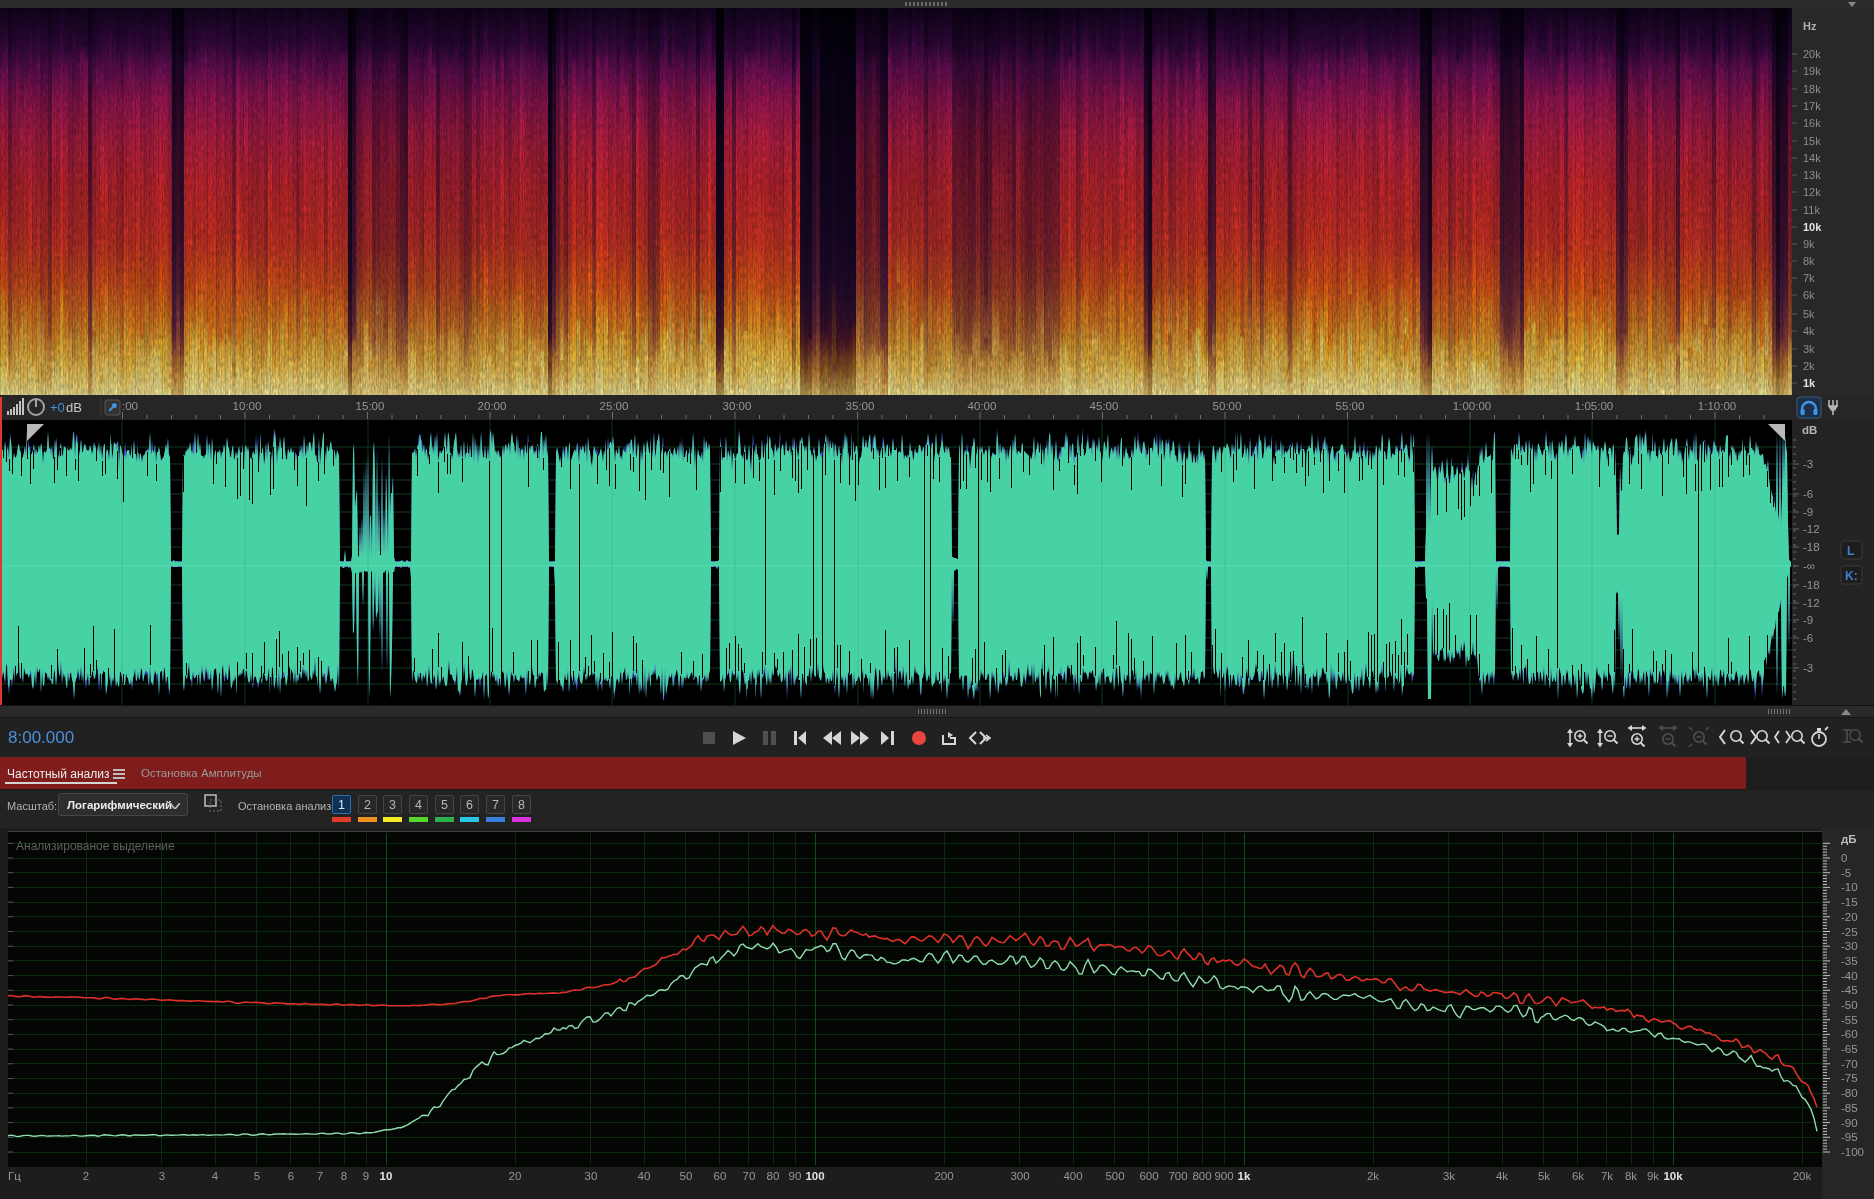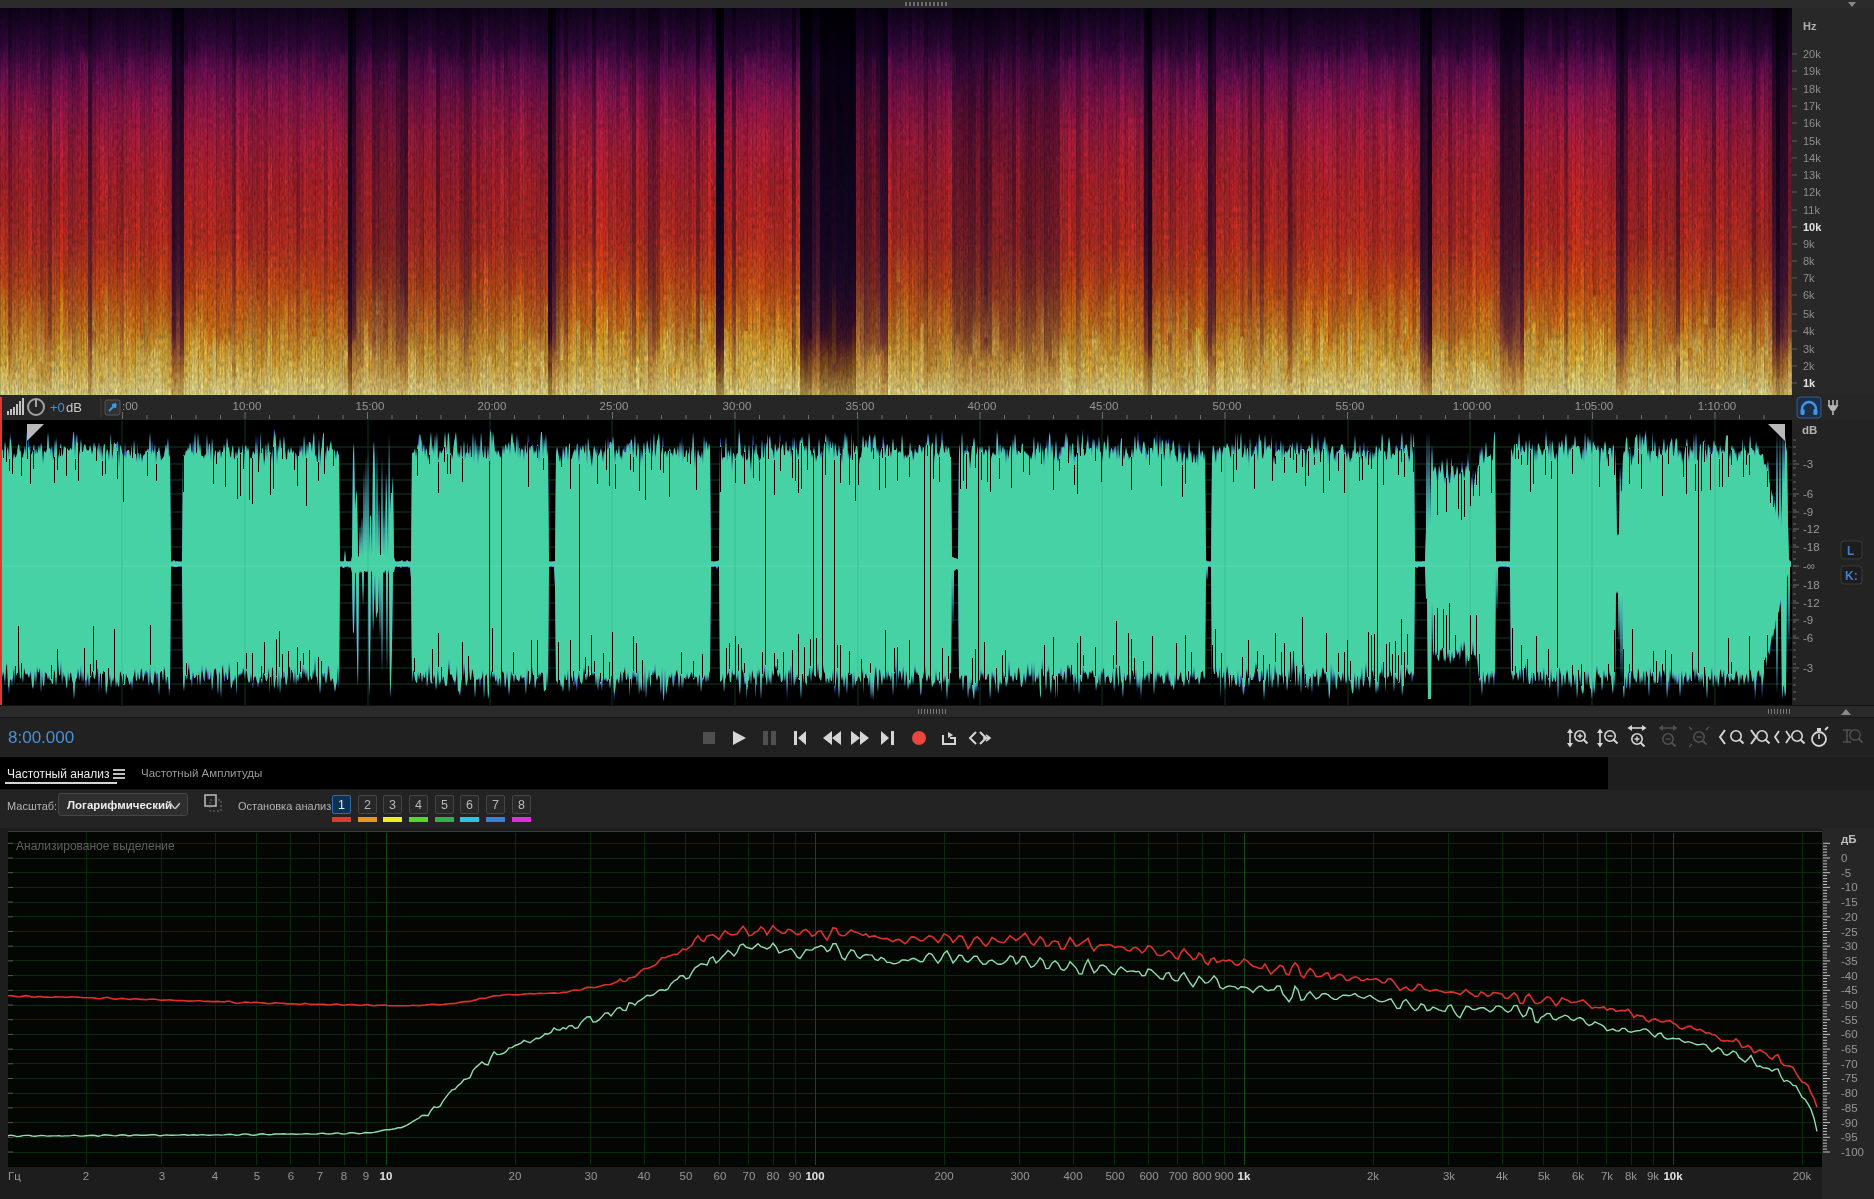--- a/index.html
+++ b/index.html
@@ -751,25 +751,25 @@
           <circle cx="1819" cy="738" r="7" fill="none" stroke="#d6d6d6" stroke-width="1.8"></circle>
           <line x1="1819" y1="738" x2="1819" y2="733" stroke="#d6d6d6" stroke-width="1.6"></line>
           <rect x="1817" y="727" width="4" height="3" fill="#d6d6d6"></rect>
           <line x1="1825" y1="729" x2="1828" y2="726" stroke="#d6d6d6" stroke-width="1.8"></line>
           <path d="M1843 729 h8 M1847 729 v12 M1843 741 h8" stroke="#4f4f4f" stroke-width="1.6"></path>
           <circle cx="1855" cy="734" r="5.2" fill="none" stroke="#4f4f4f" stroke-width="1.4"></circle>
           <line x1="1858.6" y1="737.6" x2="1862.5" y2="741.5" stroke="#4f4f4f" stroke-width="2"></line>
         </g>
       </svg>
     </div>
-    <div style="position:absolute;left:0;top:757px;width:1608px;height:33px;background:#000000;border-bottom:1px solid #191919;box-sizing:border-box">
+    <div style="position:absolute;left:0;top:757px;width:1746px;height:33px;background:#7f1d1d;border-bottom:1px solid #191919;box-sizing:border-box">
       <div style="position:absolute;left:7px;top:10px;font-size:12px;color:#ececec">Частотный анализ</div>
       <div style="position:absolute;left:113px;top:12px;width:12px;height:2px;background:#bdbdbd;box-shadow:0 4px 0 #bdbdbd,0 8px 0 #bdbdbd"></div>
       <div style="position:absolute;left:5px;top:25px;width:112px;height:2px;background:#d4d4d4"></div>
-      <div style="position:absolute;left:141px;top:10px;font-size:11.5px;color:#9a9a9a">Частотный Амплитуды</div>
+      <div style="position:absolute;left:141px;top:10px;font-size:11.5px;color:#9a9a9a">Остановка Амплитуды</div>
     </div>
     <div style="position:absolute;left:0;top:790px;width:1874px;height:38px;background:#232323">
       <div style="position:absolute;left:7px;top:10px;font-size:11px;color:#b2b2b2">Масштаб:</div>
       <div style="position:absolute;left:58px;top:3px;width:130px;height:23px;background:#2e2e2e;border:1px solid #464646;border-radius:3px;box-sizing:border-box">
         <span style="position:absolute;left:8px;top:5px;font-size:11.5px;font-weight:bold;color:#ececec;white-space:nowrap">Логарифмический</span>
         <svg width="10" height="6" style="position:absolute;right:7px;top:9px">
           <path d="M0 0 L5 6 L10 0" fill="none" stroke="#c0c0c0" stroke-width="1.6"></path>
         </svg>
       </div>
       <svg width="22" height="22" style="position:absolute;left:203px;top:3px">

